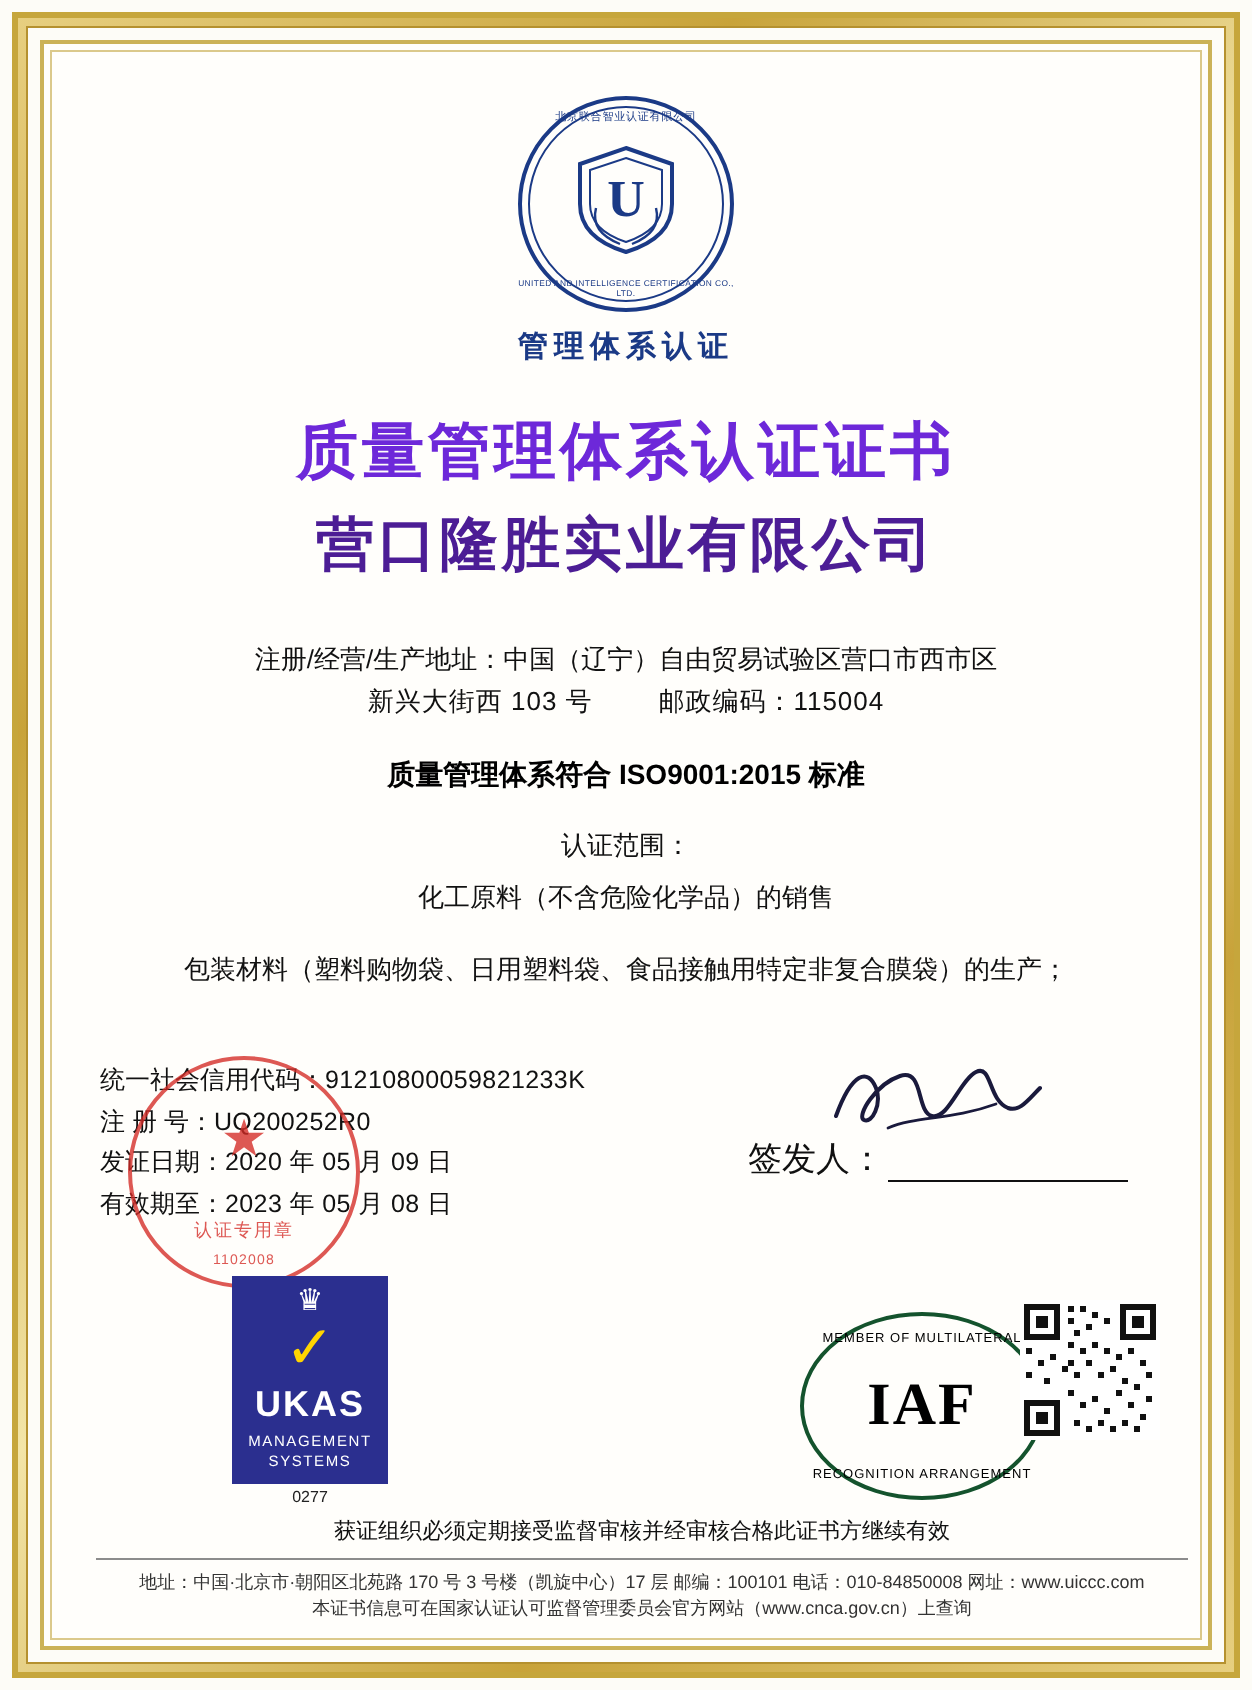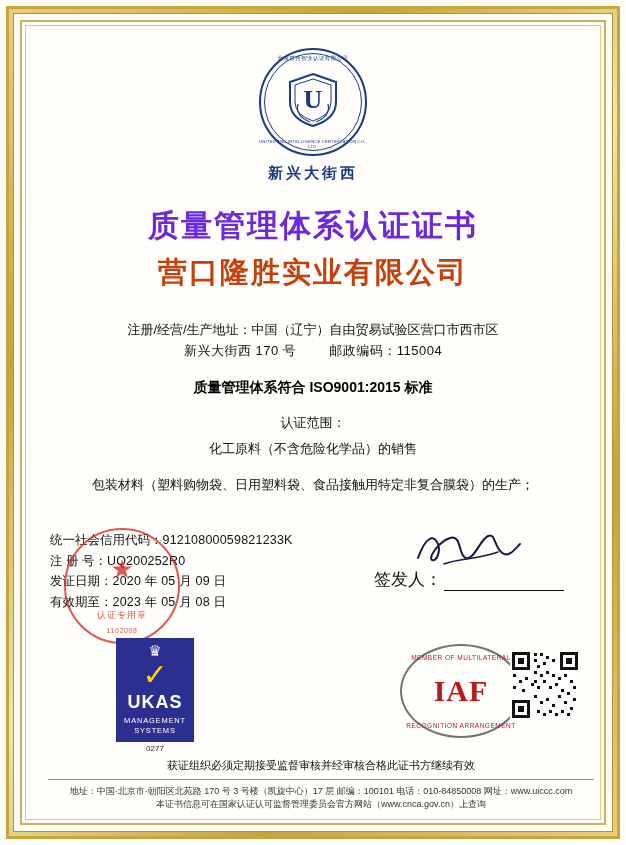--- a/index.html
+++ b/index.html
@@ -94,21 +94,21 @@
   .title1 {
     text-align: center;
     color: #6d28d9;
     font-size: 31px;
     font-weight: bold;
     letter-spacing: 2px;
     margin-top: 22px;
   }
   .title2 {
     text-align: center;
-    color: #c2410c;
+    color: #4c1d95;
     font-size: 29px;
     font-weight: bold;
     letter-spacing: 2px;
     margin-top: 6px;
   }
   
   .addr {
     text-align: center;
     color: #111;
     font-size: 13px;
@@ -263,26 +263,26 @@
     left: 88px;
     top: 106px;
     width: 78px;
     text-align: center;
     font-size: 8px;
     color: #222;
   }
   .iaf {
     position: absolute;
     left: 372px;
-    top: 6px;
+    top: 18px;
     width: 118px;
     height: 90px;
     border-radius: 50%;
-    border: 2px solid #737373;
-    color: #b91c1c;
+    border: 2px solid #14532d;
+    color: #000000;
   }
   .iaf .iaf-main {
     position: absolute;
     left: 0; right: 0;
     top: 28px;
     text-align: center;
     font-size: 30px;
     font-weight: bold;
     letter-spacing: 1px;
     font-family: "Liberation Serif", serif;
@@ -349,29 +349,29 @@
       <div class="logo-top-text">北京联合智业认证有限公司</div>
       <div class="logo-bot-text">UNITED AND INTELLIGENCE CERTIFICATION CO., LTD.</div>
       <svg class="logo-shield" viewBox="0 0 54 56">
         <path d="M27 2 L50 10 L50 30 Q50 47 27 54 Q4 47 4 30 L4 10 Z" fill="none" stroke="#1b3a86" stroke-width="2"></path>
         <path d="M27 7 L45 13 L45 30 Q45 43 27 49 Q9 43 9 30 L9 13 Z" fill="none" stroke="#1b3a86" stroke-width="1"></path>
         <text x="27" y="36" text-anchor="middle" font-size="26" font-weight="bold" fill="#1b3a86" font-family="Liberation Serif, serif">U</text>
         <path d="M12 32 Q9 44 24 50" fill="none" stroke="#1b3a86" stroke-width="1.2"></path>
         <path d="M42 32 Q45 44 30 50" fill="none" stroke="#1b3a86" stroke-width="1.2"></path>
       </svg>
     </div>
-    <div class="cert-type">新兴大街西</div>
+    <div class="cert-type">管理体系认证</div>
 
     <div class="title1">质量管理体系认证证书</div>
     <div class="title2">营口隆胜实业有限公司</div>
 
     <div class="addr">
       <div>注册/经营/生产地址：中国（辽宁）自由贸易试验区营口市西市区</div>
       <div class="line2">
-        <span>新兴大街西 170 号</span>
+        <span>新兴大街西 103 号</span>
         &nbsp;&nbsp;&nbsp;&nbsp;&nbsp;&nbsp;
         <span>邮政编码：115004</span>
       </div>
     </div>
 
     <div class="standard">
       <span>质量管理体系符合</span>
       <span class="en">ISO9001:2015</span>
       <span>标准</span>
     </div>

